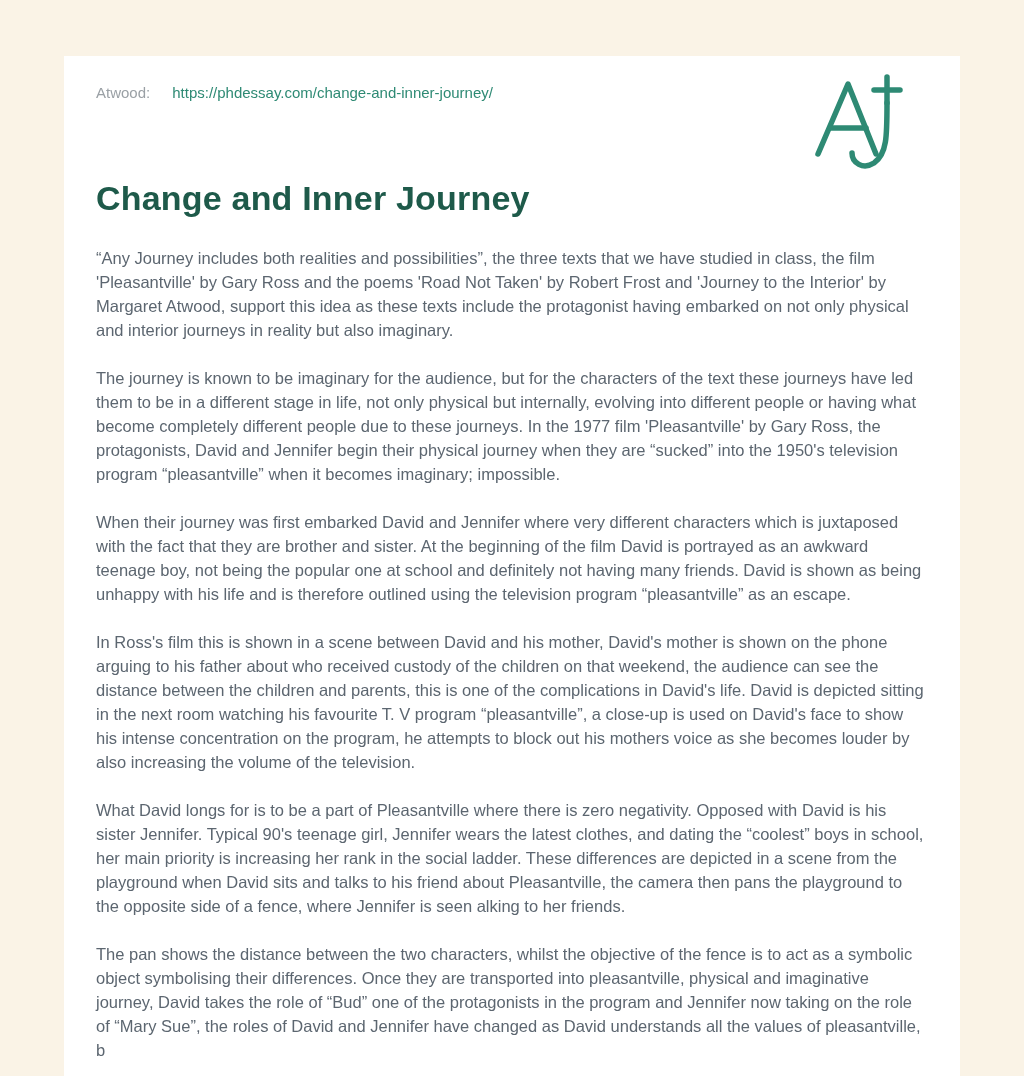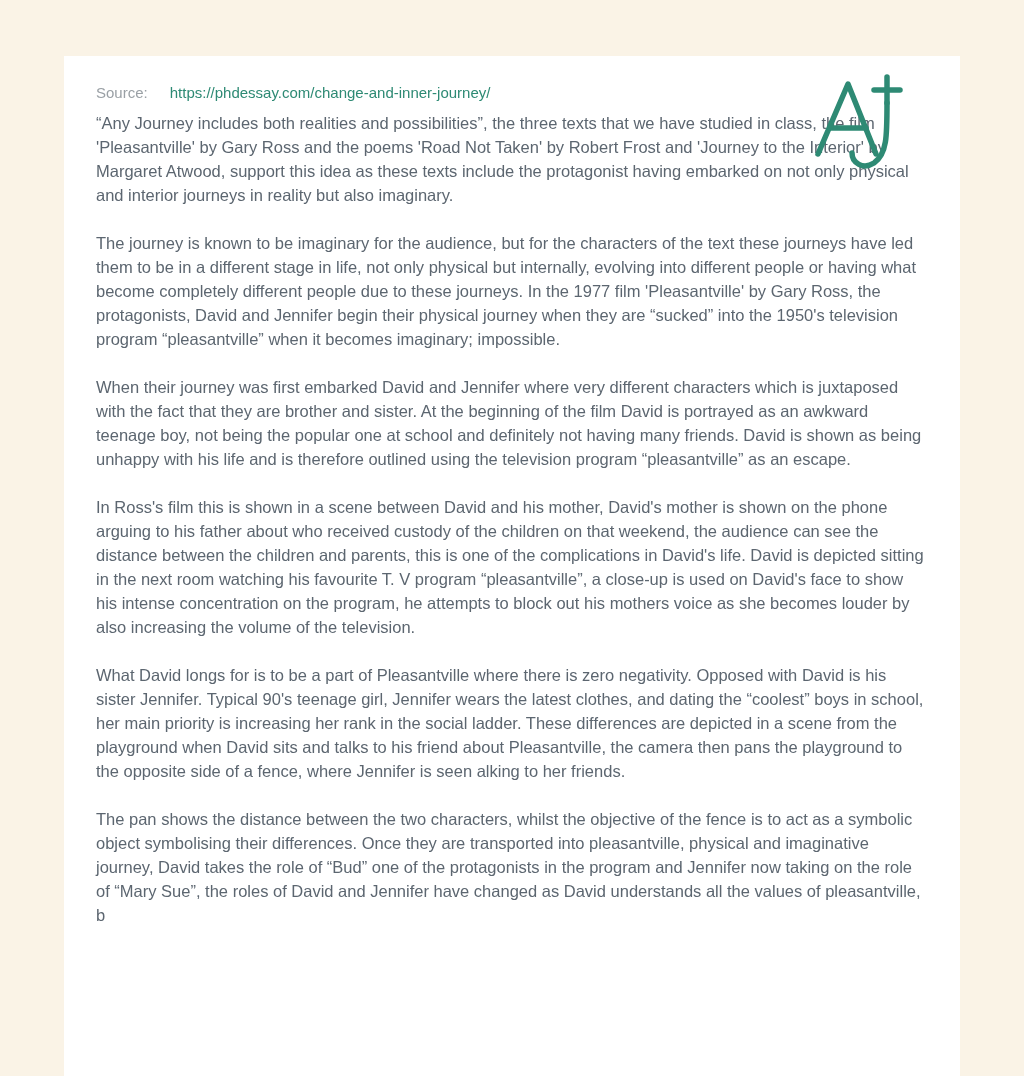--- a/index.html
+++ b/index.html
@@ -45,35 +45,36 @@
     margin:0 0 24px 0;max-width:832px;
   }
 </style>
 </head>
 <body>
 
 <div class="card">
 
 
   <div class="source-row">
-    <span>Source:</span><a href="#">https://phdessay.com/change-and-inner-journey/</a>
+    <span>Atwood:</span><a href="#">https://phdessay.com/change-and-inner-journey/</a>
   </div>
 
   <div class="logo">
     <svg width="92" height="100" viewBox="0 0 92 100" aria-hidden="true">
       <g stroke="#2e8a74" stroke-width="5.5" fill="none" stroke-linecap="round" stroke-linejoin="round">
         <path d="M6 80 L36 10 L64 80"></path>
         <path d="M18 54 L54 54"></path>
         <path d="M62 16 L88 16"></path>
         <path d="M75 3 L75 29"></path>
         <path d="M75 29 C75 62 75 80 62 89 C51 96 40 89 40 79"></path>
       </g>
     </svg>
   </div>
 
+  <h1 class="title">Change and Inner Journey</h1>
 
   <div class="essay-body">
     <p>“Any Journey includes both realities and possibilities”, the three texts that we have studied in class, the film 'Pleasantville' by Gary Ross and the poems 'Road Not Taken' by Robert Frost and 'Journey to the Interior' by Margaret Atwood, support this idea as these texts include the protagonist having embarked on not only physical and interior journeys in reality but also imaginary.</p>
     <p>The journey is known to be imaginary for the audience, but for the characters of the text these journeys have led them to be in a different stage in life, not only physical but internally, evolving into different people or having what become completely different people due to these journeys. In the 1977 film 'Pleasantville' by Gary Ross, the protagonists, David and Jennifer begin their physical journey when they are “sucked” into the 1950's television program “pleasantville” when it becomes imaginary; impossible.</p>
     <p>When their journey was first embarked David and Jennifer where very different characters which is juxtaposed with the fact that they are brother and sister. At the beginning of the film David is portrayed as an awkward teenage boy, not being the popular one at school and definitely not having many friends. David is shown as being unhappy with his life and is therefore outlined using the television program “pleasantville” as an escape.</p>
     <p>In Ross's film this is shown in a scene between David and his mother, David's mother is shown on the phone arguing to his father about who received custody of the children on that weekend, the audience can see the distance between the children and parents, this is one of the complications in David's life. David is depicted sitting in the next room watching his favourite T. V program “pleasantville”, a close-up is used on David's face to show his intense concentration on the program, he attempts to block out his mothers voice as she becomes louder by also increasing the volume of the television.</p>
     <p>What David longs for is to be a part of Pleasantville where there is zero negativity. Opposed with David is his sister Jennifer. Typical 90's teenage girl, Jennifer wears the latest clothes, and dating the “coolest” boys in school, her main priority is increasing her rank in the social ladder. These differences are depicted in a scene from the playground when David sits and talks to his friend about Pleasantville, the camera then pans the playground to the opposite side of a fence, where Jennifer is seen alking to her friends.</p>
     <p>The pan shows the distance between the two characters, whilst the objective of the fence is to act as a symbolic object symbolising their differences. Once they are transported into pleasantville, physical and imaginative journey, David takes the role of “Bud” one of the protagonists in the program and Jennifer now taking on the role of “Mary Sue”, the roles of David and Jennifer have changed as David understands all the values of pleasantville, b</p>
   </div>
 

